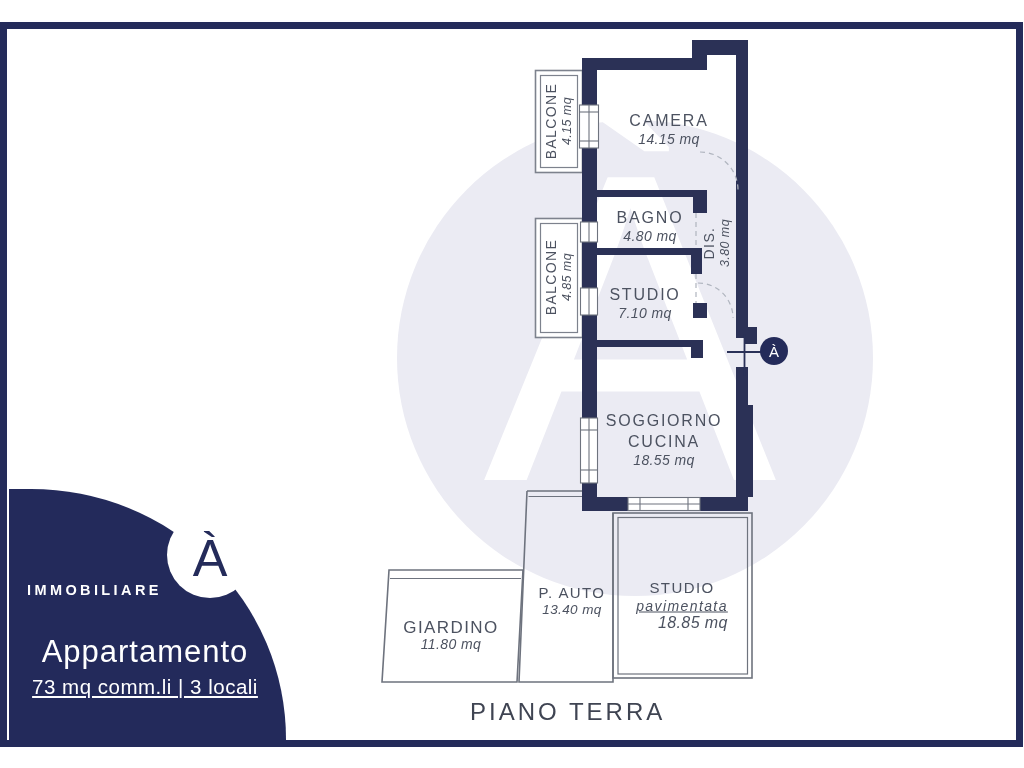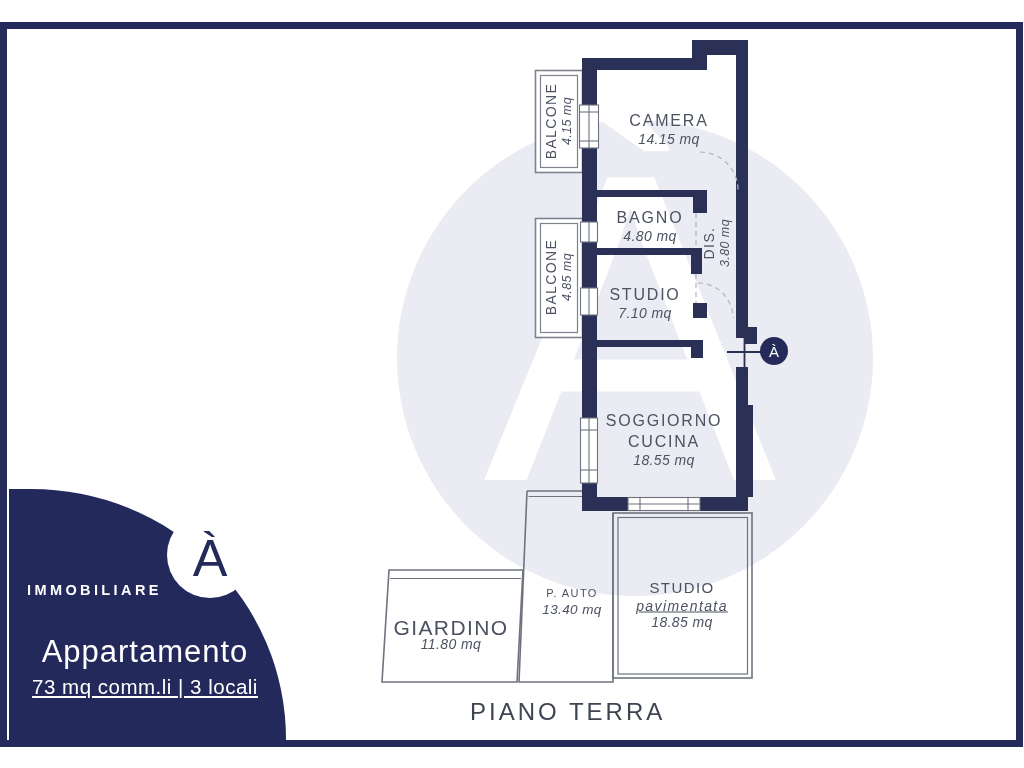--- a/index.html
+++ b/index.html
@@ -158,31 +158,31 @@
   </div>
   <div class="room-label vert small" style="left:558px;top:121px;">
     <span class="room-name">BALCONE</span>
     <span class="room-area">4.15 mq</span>
   </div>
   <div class="room-label vert small" style="left:558px;top:277px;">
     <span class="room-name">BALCONE</span>
     <span class="room-area">4.85 mq</span>
   </div>
   <div class="room-label small" style="left:451px;top:635px;">
-    <span class="room-name" style="font-size:21px;">GIARDINO</span>
+    <span class="room-name" style="font-size:17px;">GIARDINO</span>
     <span class="room-area" style="font-size:14px;">11.80 mq</span>
   </div>
   <div class="room-label small" style="left:572px;top:600px;">
-    <span class="room-name" style="font-size:11px;">P. AUTO</span>
+    <span class="room-name" style="font-size:15px;">P. AUTO</span>
     <span class="room-area" style="font-size:13.5px;">13.40 mq</span>
   </div>
   <div class="room-label small" style="left:682px;top:604px;">
     <span class="room-name" style="font-size:15px;">STUDIO</span>
     <span class="room-name ital" style="font-size:14px;text-transform:none;text-decoration:underline;">pavimentata</span>
-    <span class="room-area" style="font-size:14px;">18.85 mq</span>
+    <span class="room-area" style="font-size:16px;text-align:right;">18.85 mq</span>
   </div>
 
   <div class="north-marker">
     <span>À</span>
   </div>
 
   <div class="logo-blob"></div>
   <div class="logo-circle">
     <span>À</span>
   </div>

